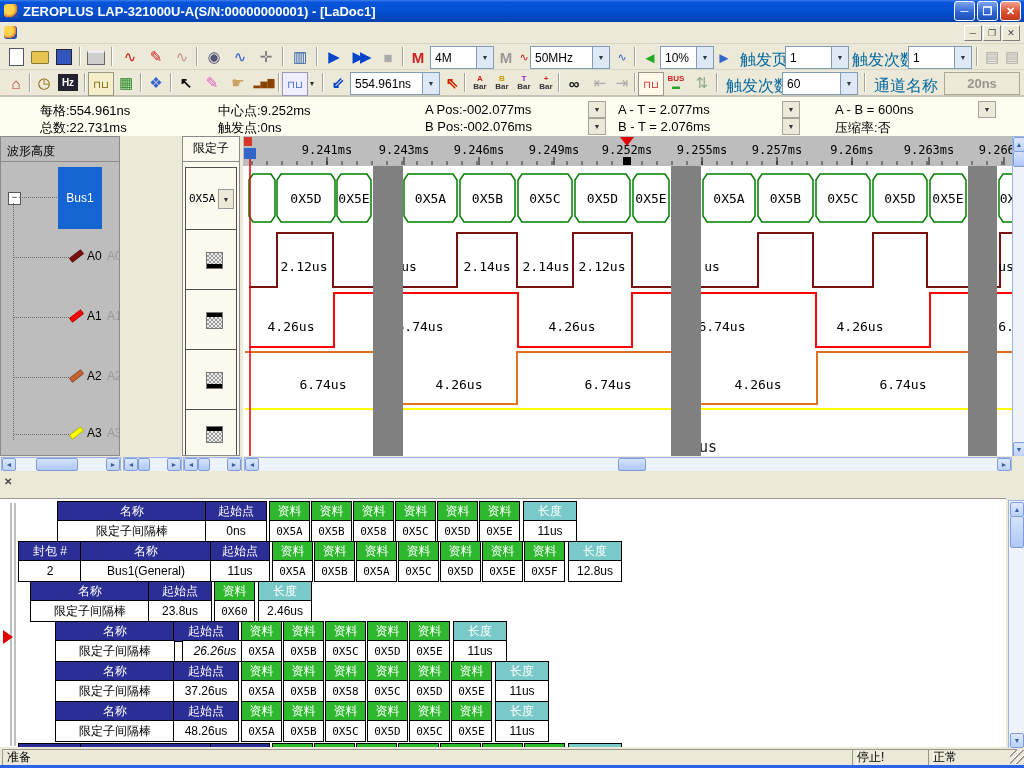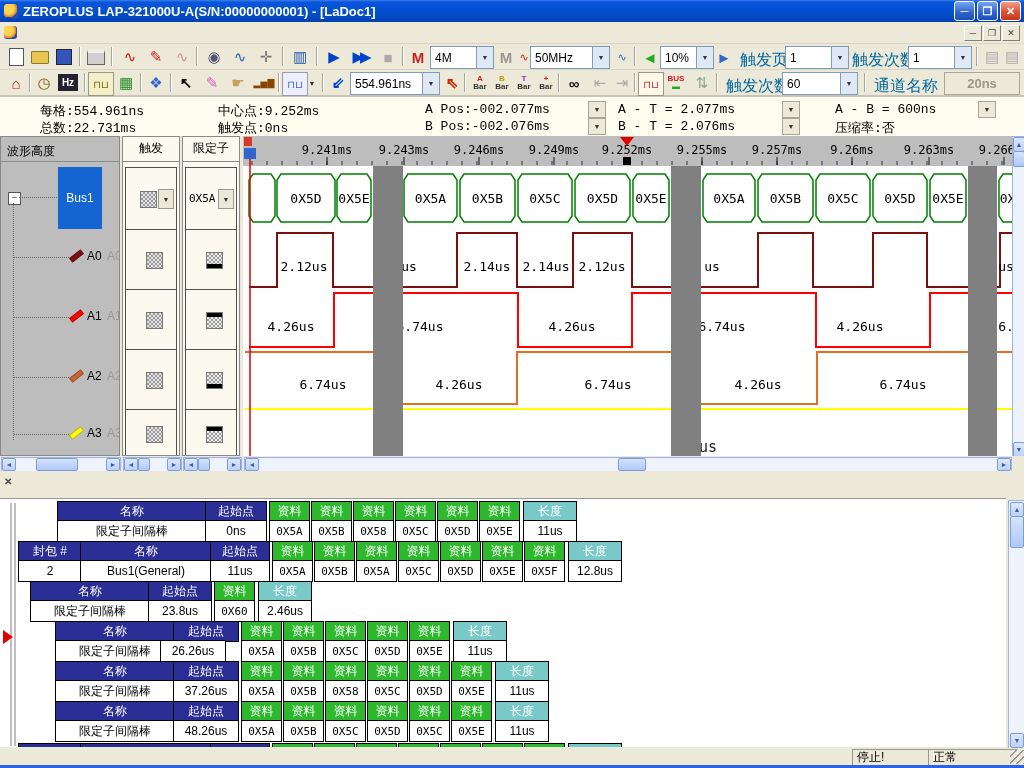--- a/index.html
+++ b/index.html
@@ -32,21 +32,21 @@
     display:flex;align-items:center;font-size:12px;}
   .combo .val{padding-left:4px;flex:1;white-space:nowrap;}
   .combo .dd{width:16px;height:100%;border-left:1px solid #7F9DB9;background:#DFE9F5;
     display:flex;align-items:center;justify-content:center;font-size:7px;color:#334;}
   .tlabel{position:absolute;top:6px;font-size:16px;color:#0369a1;white-space:nowrap;}
   .flatbox{position:absolute;top:2px;height:21px;border:1px solid #ACA899;background:#ECE9D8;
     display:flex;align-items:center;justify-content:center;color:#9a968a;font-weight:bold;font-size:13px;}
   .baricon{display:flex;flex-direction:column;align-items:center;font-size:8px;line-height:1;font-weight:bold;}
   
   .infobar{left:0;top:96px;width:1024px;height:40px;background:#FFFDF0;border-top:1px solid #C8C4B8;}
-  .info-item{position:absolute;font-size:13px;color:#000;white-space:nowrap;font-family:Liberation Mono, monospace;}
+  .info-item{position:absolute;font-size:13px;color:#000;white-space:nowrap;font-family:Liberation Sans, sans-serif;}
   .info-dd{position:absolute;width:16px;height:15px;background:#ECE9D8;border:1px solid #A8A49A;
     display:flex;align-items:center;justify-content:center;font-size:7px;color:#333;}
   
   .main{left:0;top:136px;width:1024px;height:320px;background:#ECE9D8;overflow:hidden;}
   .chanpanel{left:0;top:0;width:120px;height:320px;background:#BDBDBD;border:1px solid #8a8a8a;overflow:hidden;}
   .chanhdr{position:absolute;left:6px;top:6px;font-size:12px;color:#000;}
   .colpane{top:0;height:320px;background:#FCF9EE;border:1px solid #8a8a8a;overflow:hidden;}
   .colhdr{position:absolute;left:0;top:3px;width:100%;text-align:center;font-size:12px;color:#000;}
   .cell{position:absolute;left:2px;right:2px;background:#FCF9EE;border:1px solid #505050;}
   .checker{width:15px;height:15px;border:1px solid #777;background-color:#E4E4E4;
@@ -285,42 +285,20 @@
         <div class="pen" style="left: 68px; top: 236px; background: rgb(200, 100, 50); border: 1px solid rgba(0, 0, 0, 0.25);"></div>
         <span class="abs" style="left: 86px; top: 232px; font-size: 12px;">A2</span>
         <span class="abs" style="left: 106px; top: 232px; font-size: 12px; color: rgb(153, 153, 153);">A2</span>
         <div class="doth" style="left: 13px; top: 297px; width: 55px;"></div>
         <div class="pen" style="left: 68px; top: 293px; background: rgb(255, 255, 0); border: 1px solid rgba(0, 0, 0, 0.25);"></div>
         <span class="abs" style="left: 86px; top: 289px; font-size: 12px;">A3</span>
         <span class="abs" style="left: 106px; top: 289px; font-size: 12px; color: rgb(153, 153, 153);">A3</span>
       </div>
   </div>
 
-  <div class="abs colpane" style="left:122px;width:58px;">
-    <span class="colhdr">触发</span>
-    <div class="abs" style="left:0;top:24px;width:58px;border-top:1px solid #8a8a8a;"></div>
-    <div id="trigger-cells">
-        <div class="cell" style="top: 30px; height: 62px;">
-          <div class="checker" style="position: absolute; left: 14px; top: 23px;"></div>
-          <div class="ddbtn" style="right: 2px; top: 21px;">▼</div>
-        </div>
-        <div class="cell" style="top: 92px; height: 60px;">
-          <div class="checker" style="position: absolute; left: 20px; top: 22px;"></div>
-        </div>
-        <div class="cell" style="top: 152px; height: 60px;">
-          <div class="checker" style="position: absolute; left: 20px; top: 22px;"></div>
-        </div>
-        <div class="cell" style="top: 212px; height: 60px;">
-          <div class="checker" style="position: absolute; left: 20px; top: 22px;"></div>
-        </div>
-        <div class="cell" style="top: 272px; height: 47px;">
-          <div class="checker" style="position: absolute; left: 20px; top: 15.5px;"></div>
-        </div>
-      </div>
-  </div>
 
   <div class="abs colpane" style="left:182px;width:58px;">
     <span class="colhdr">限定子</span>
     <div class="abs" style="left:0;top:24px;width:58px;border-top:1px solid #8a8a8a;"></div>
     <div id="qualifier-cells">
         <div class="cell" style="top: 30px; height: 62px;">
           <span class="abs" style="left: 3px; top: 24px; font-size: 11px; font-family: &quot;DejaVu Sans Mono&quot;, monospace;">0X5A</span>
           <div class="ddbtn" style="right: 2px; top: 21px;">▼</div>
         </div>
         <div class="cell" style="top: 92px; height: 60px;">
@@ -572,21 +550,21 @@
       <div class="rmarker" style="left: 3px; top: 131px;"></div>
       <div class="tcell navy" style="left: 55px; top: 122px; width: 118px; height: 19px;">名称</div>
       <div class="tcell navy" style="left: 173px; top: 122px; width: 64px; height: 19px;">起始点</div>
       <div class="tcell green" style="left: 241px; top: 122px; width: 39px; height: 19px;">资料</div>
       <div class="tcell green" style="left: 283px; top: 122px; width: 39px; height: 19px;">资料</div>
       <div class="tcell green" style="left: 325px; top: 122px; width: 39px; height: 19px;">资料</div>
       <div class="tcell green" style="left: 367px; top: 122px; width: 39px; height: 19px;">资料</div>
       <div class="tcell green" style="left: 409px; top: 122px; width: 39px; height: 19px;">资料</div>
       <div class="tcell teal" style="left: 453px; top: 122px; width: 52px; height: 19px;">长度</div>
       <div class="tcell" style="left: 55px; top: 141px; width: 118px; height: 20px;">限定子间隔棒</div>
-      <div class="tcell" style="left: 160px; top: 141px; width: 64px; height: 20px;">26.26us</div>
+      <div class="tcell" style="left: 182px; top: 141px; width: 64px; height: 20px; font-style: italic;">26.26us</div>
       <div class="tcell hex" style="left: 241px; top: 141px; width: 39px; height: 20px;">0X5A</div>
       <div class="tcell hex" style="left: 283px; top: 141px; width: 39px; height: 20px;">0X5B</div>
       <div class="tcell hex" style="left: 325px; top: 141px; width: 39px; height: 20px;">0X5C</div>
       <div class="tcell hex" style="left: 367px; top: 141px; width: 39px; height: 20px;">0X5D</div>
       <div class="tcell hex" style="left: 409px; top: 141px; width: 39px; height: 20px;">0X5E</div>
       <div class="tcell" style="left: 453px; top: 141px; width: 52px; height: 20px;">11us</div>
       <div class="tcell navy" style="left: 55px; top: 162px; width: 118px; height: 19px;">名称</div>
       <div class="tcell navy" style="left: 173px; top: 162px; width: 64px; height: 19px;">起始点</div>
       <div class="tcell green" style="left: 241px; top: 162px; width: 39px; height: 19px;">资料</div>
       <div class="tcell green" style="left: 283px; top: 162px; width: 39px; height: 19px;">资料</div>
@@ -636,17 +614,18 @@
     </div>
 </div>
 
 <div class="sb" style="left:1008px;top:500px;width:15px;height:247px;">
   <div class="sbbtn" style="left:1px;top:1px;width:12px;height:13px;">▲</div>
   <div class="sbthumb" style="left:1px;top:15px;width:12px;height:30px;"></div>
   <div class="sbbtn" style="left:1px;top:232px;width:12px;height:13px;">▼</div>
 </div>
 
 <div class="abs statusbar">
+  <div class="stcell" style="left:2px;width:846px;">准备</div>
   <div class="stcell" style="left:852px;width:72px;">停止!</div>
   <div class="stcell" style="left:928px;width:80px;">正常</div>
   <div class="grip"></div>
 </div>
 <div class="abs bluestrip"></div>
 
 </body></html>

